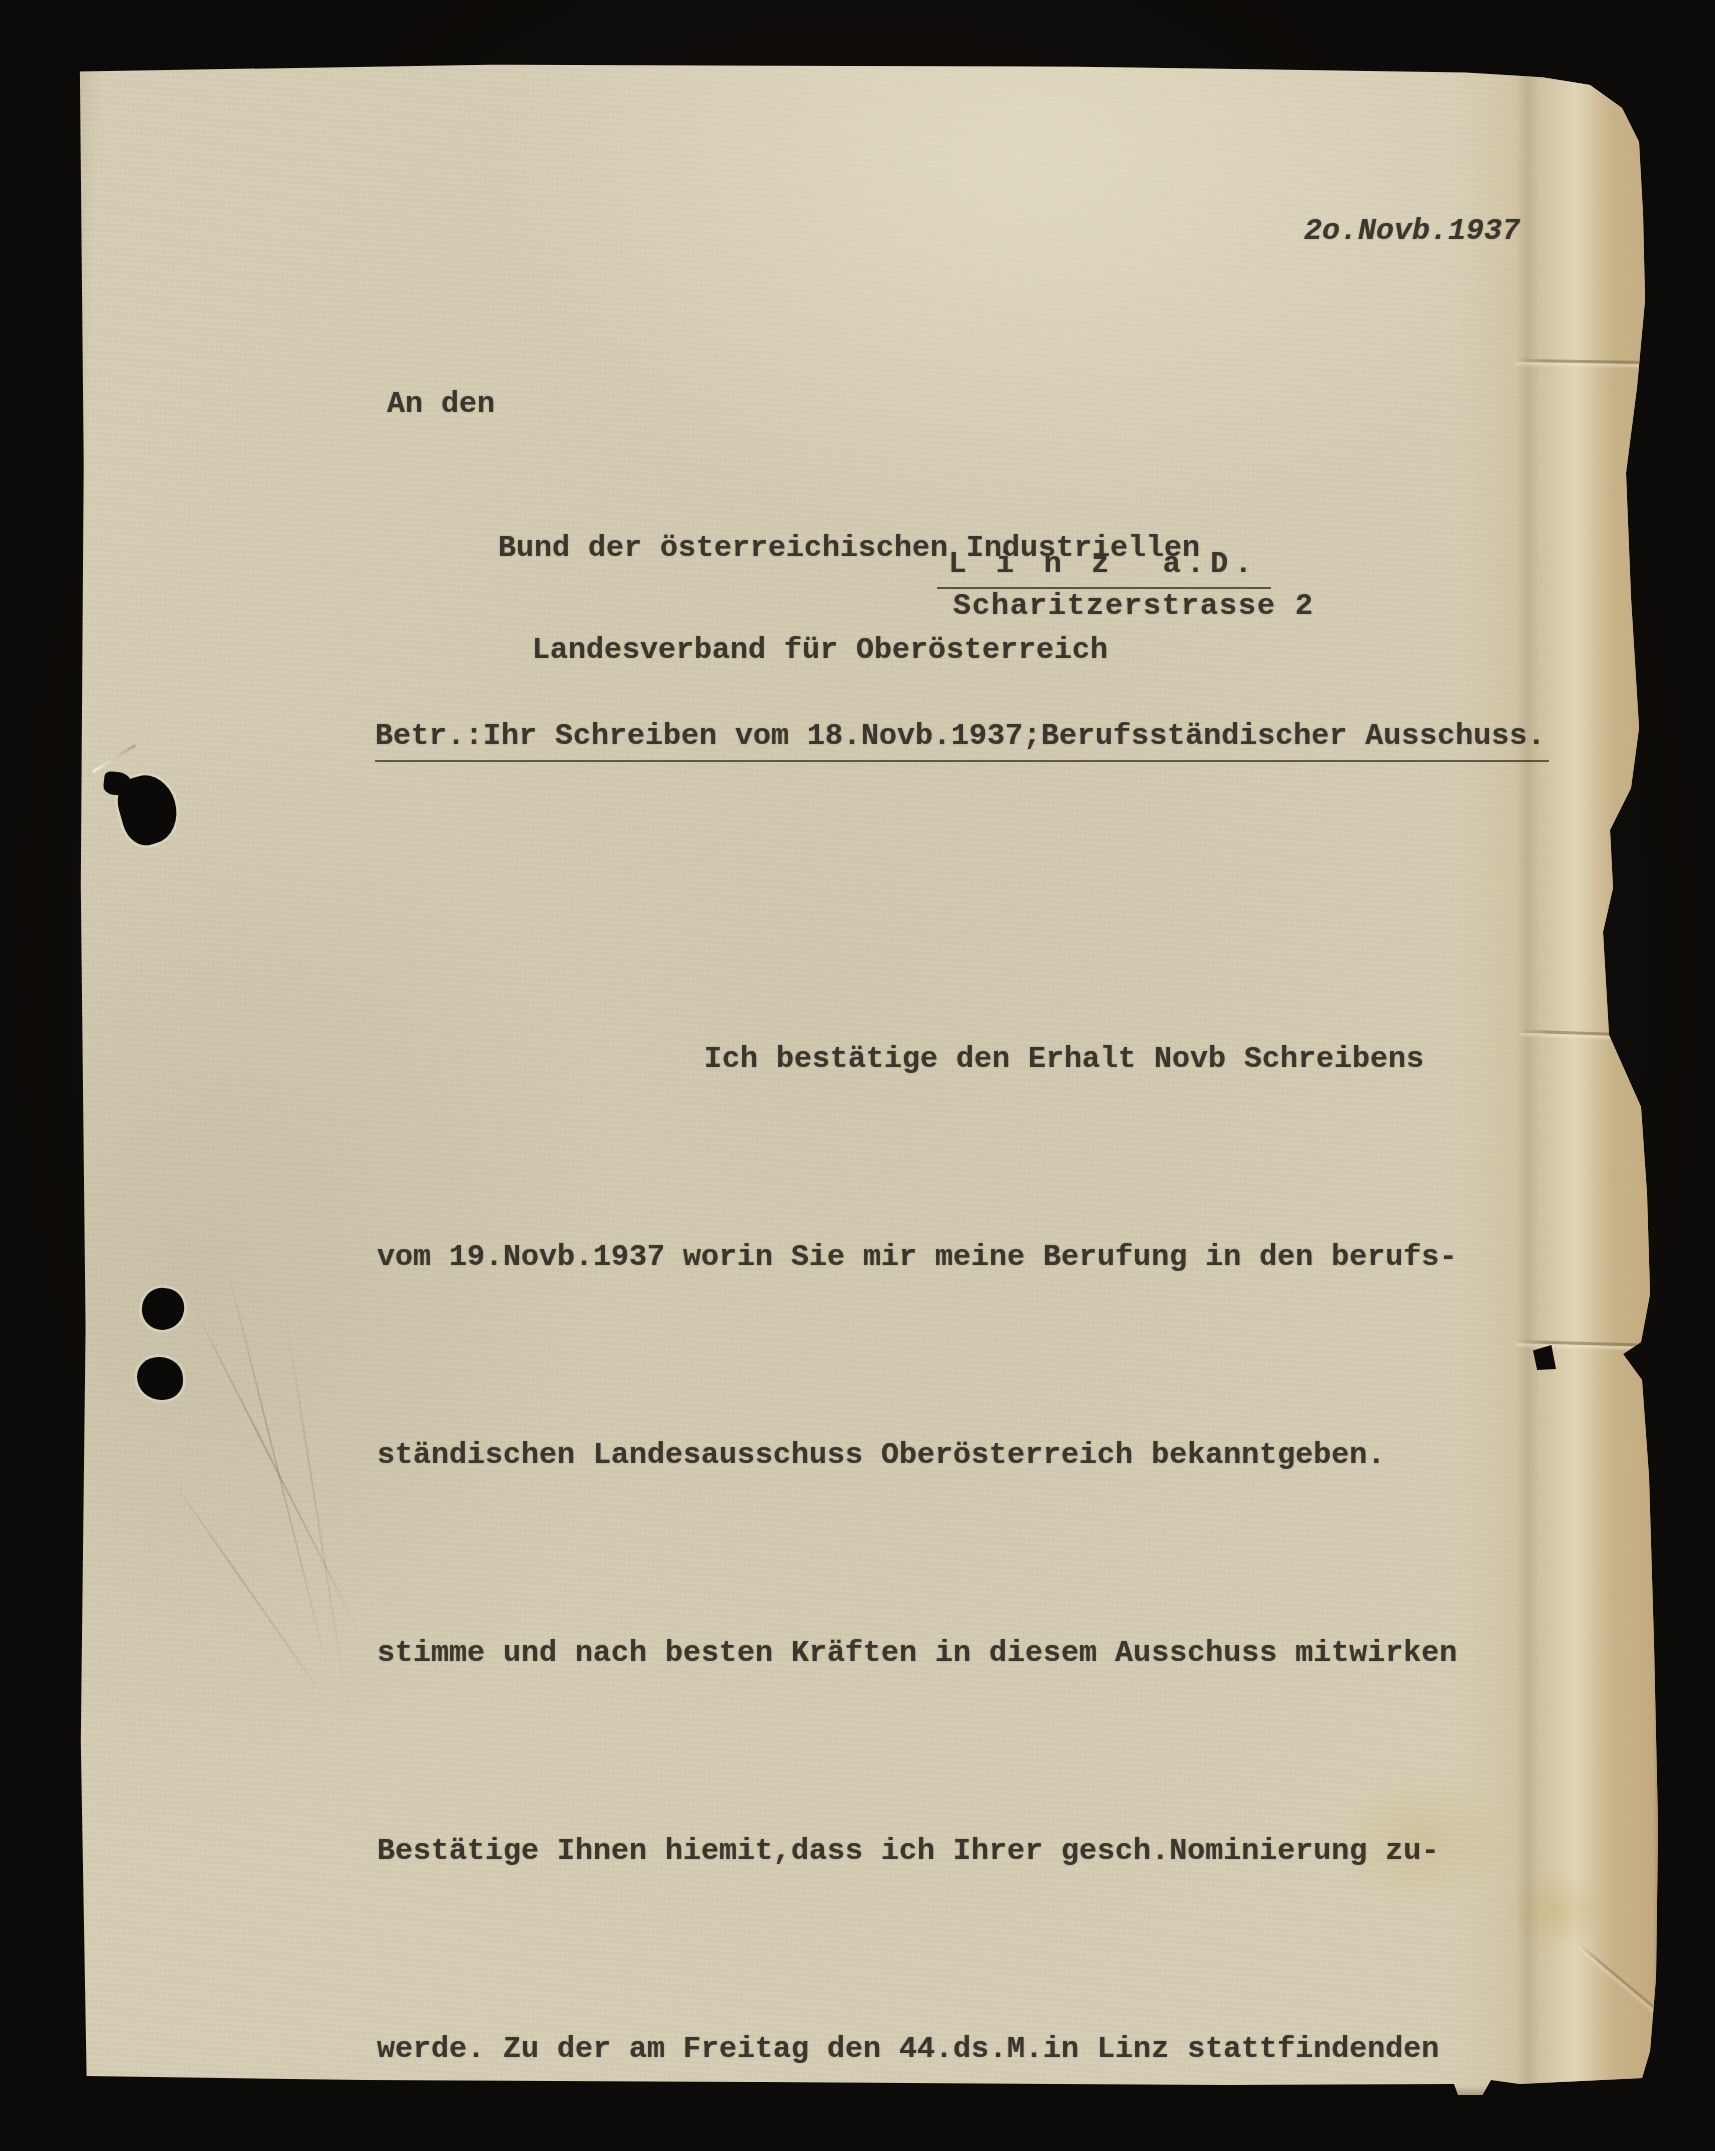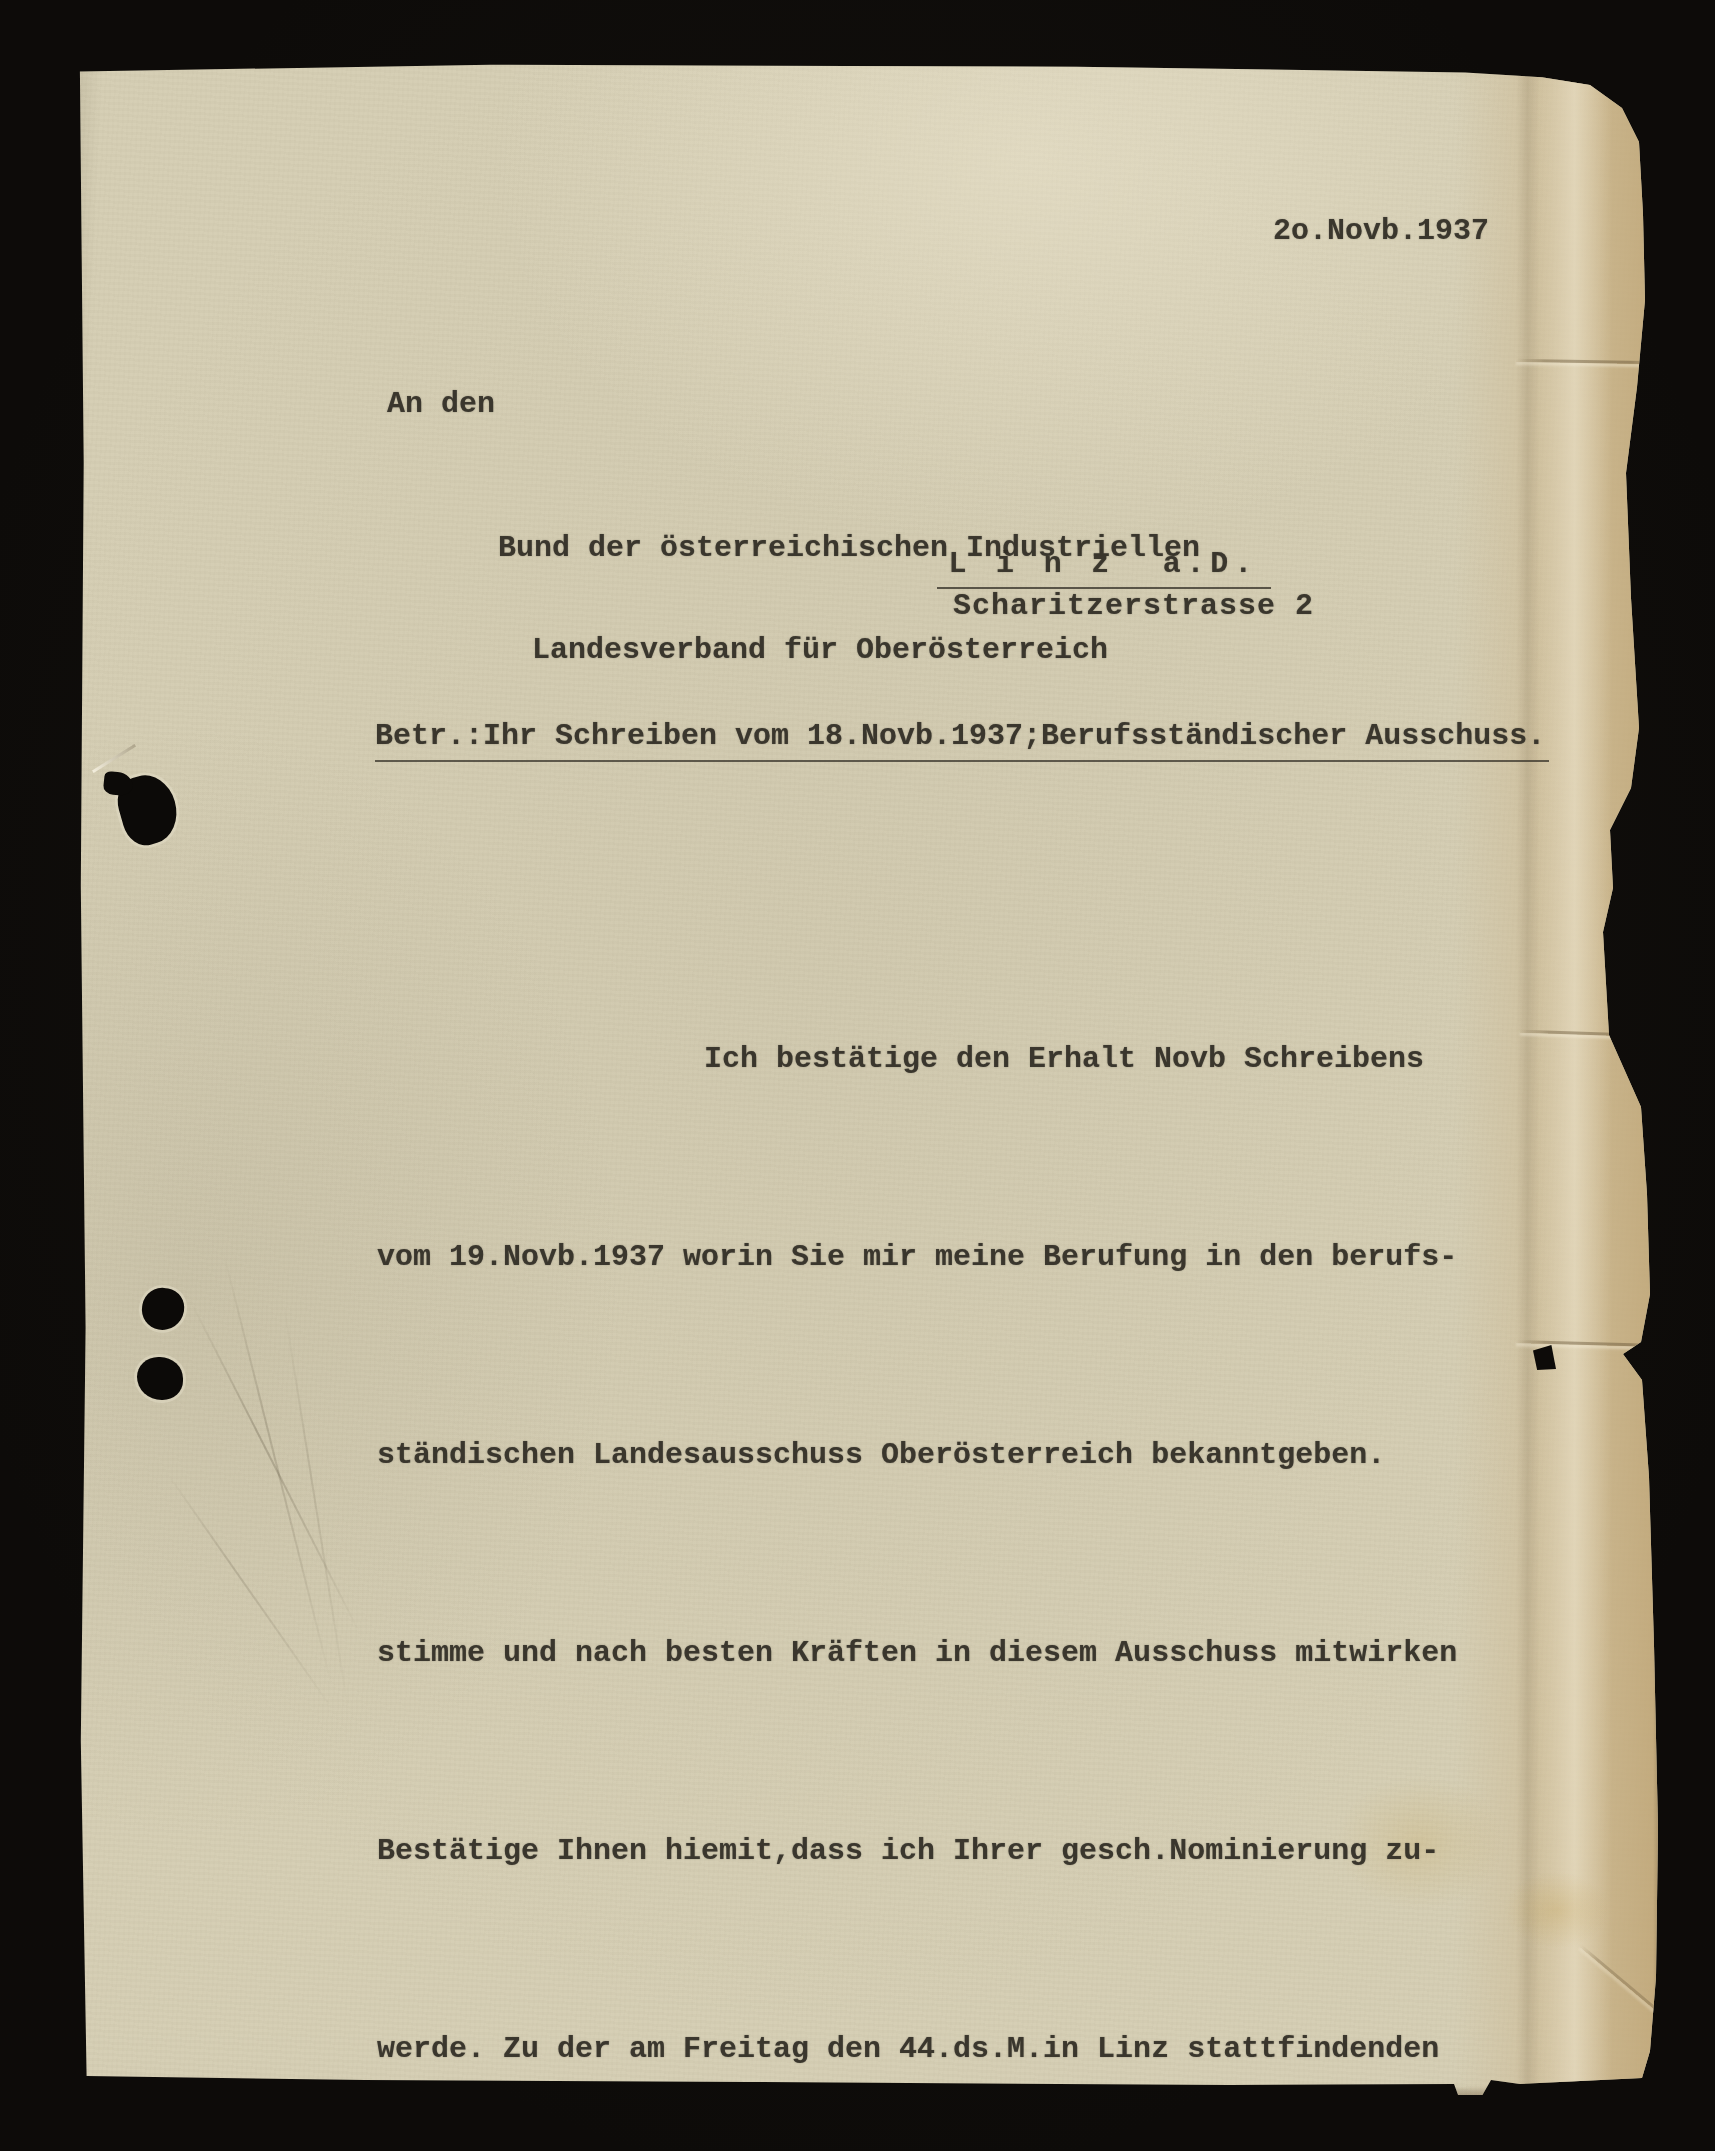--- a/index.html
+++ b/index.html
@@ -140,21 +140,21 @@
   .tw {
     position: absolute;
     font-family: "Liberation Mono", "DejaVu Sans Mono", monospace;
     font-size: 30px;
     font-weight: 700;
     color: rgba(48,44,36,0.88);
     text-shadow: 0 0 1.3px rgba(48,44,36,0.5);
     white-space: pre;
     line-height: 38px;
   }
-  .date       { left: 1196px; top: 152px; }
+  .date       { left: 1227px; top: 152px; font-style: italic; }
   .salutation { left: 310px;  top: 325px; }
   .org        { left: 421px;  top: 403px; line-height: 34px; font-family: Liberation Mono, monospace; }
   .org-line2  { padding-left: 34px; }
   .city {
     left: 860px; top: 485px;
     letter-spacing: 5.8px;
     padding: 0 13.4px 3.8px 11.5px;
     border-bottom: 2.9px solid rgba(48,44,36,0.75);
   }
   .street     { left: 855px;  top: 527px; letter-spacing: 1px; margin-left: 21px; }

